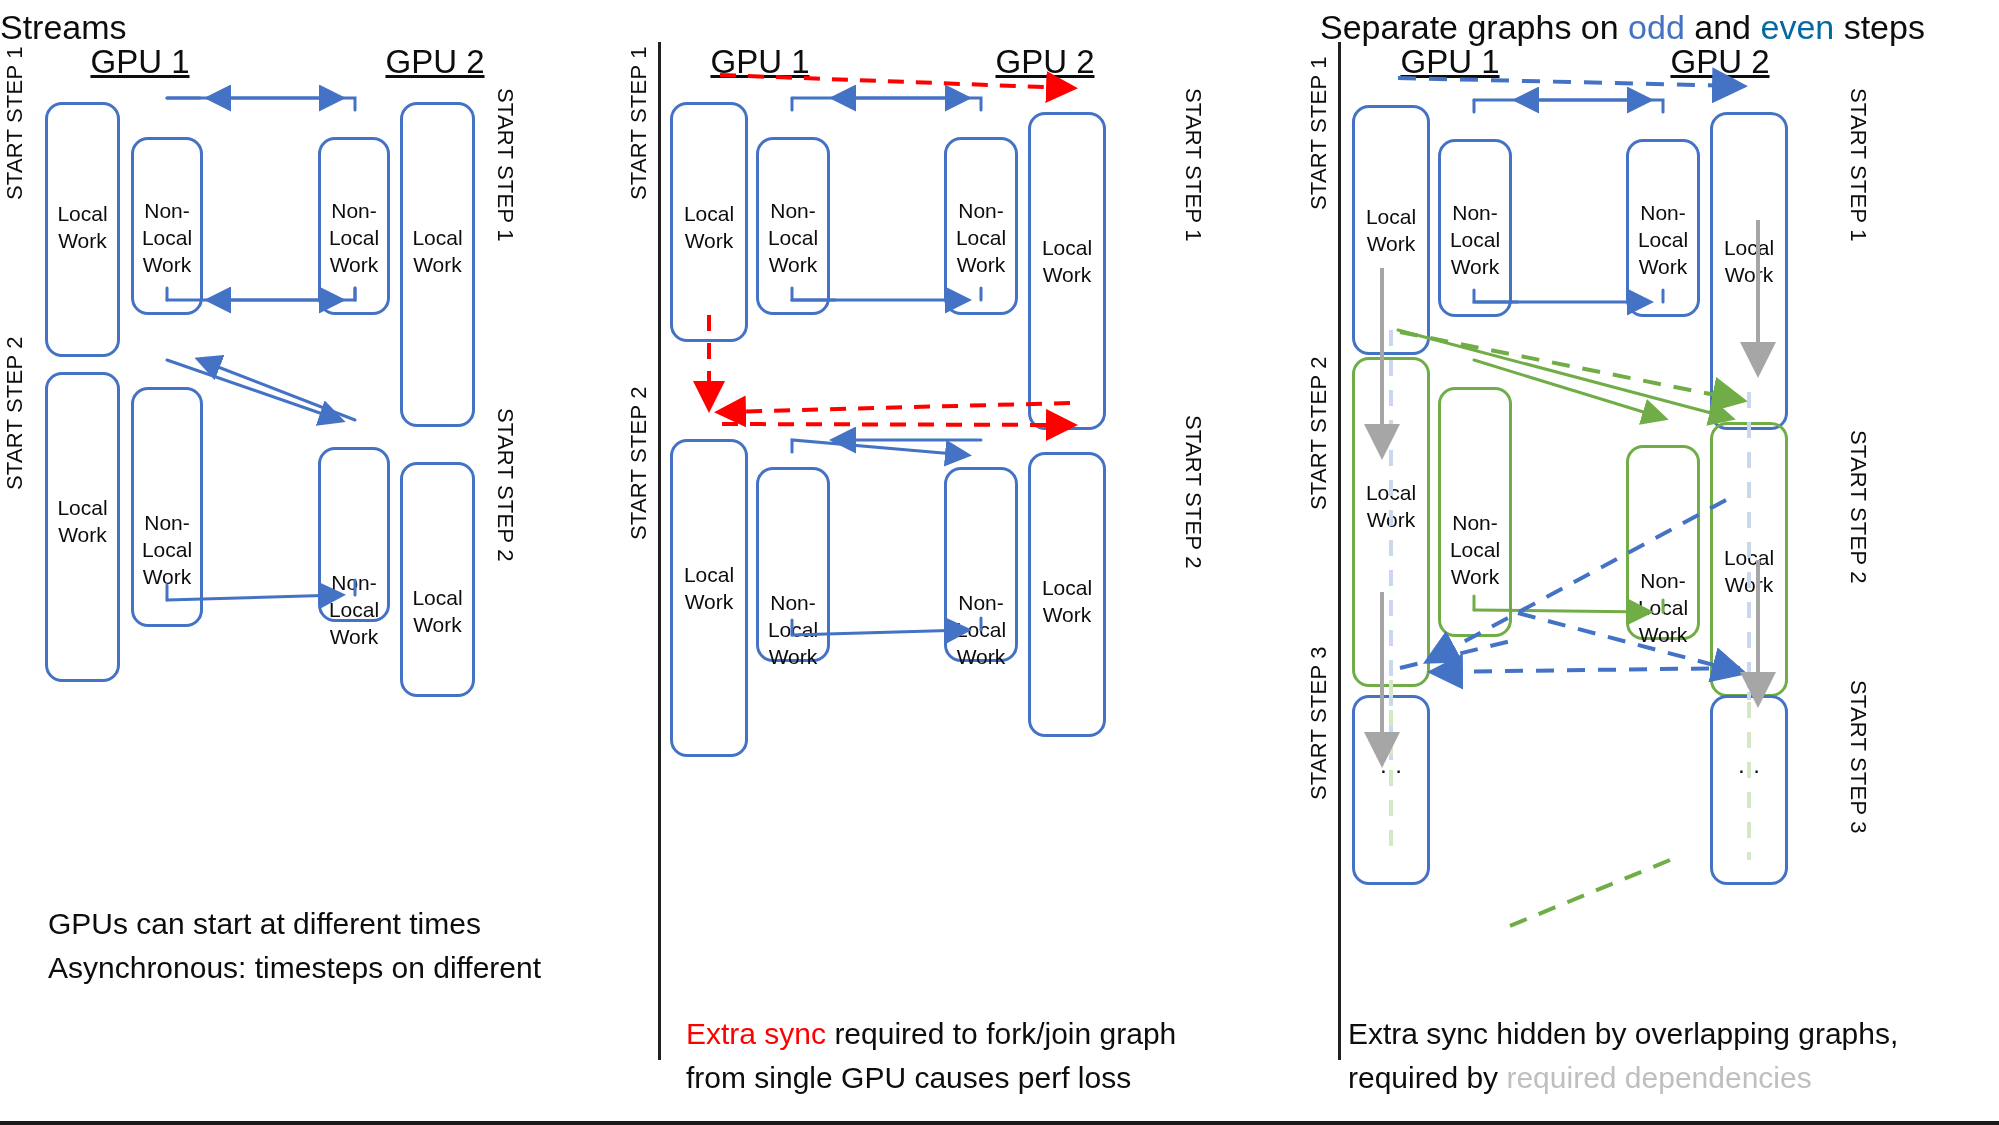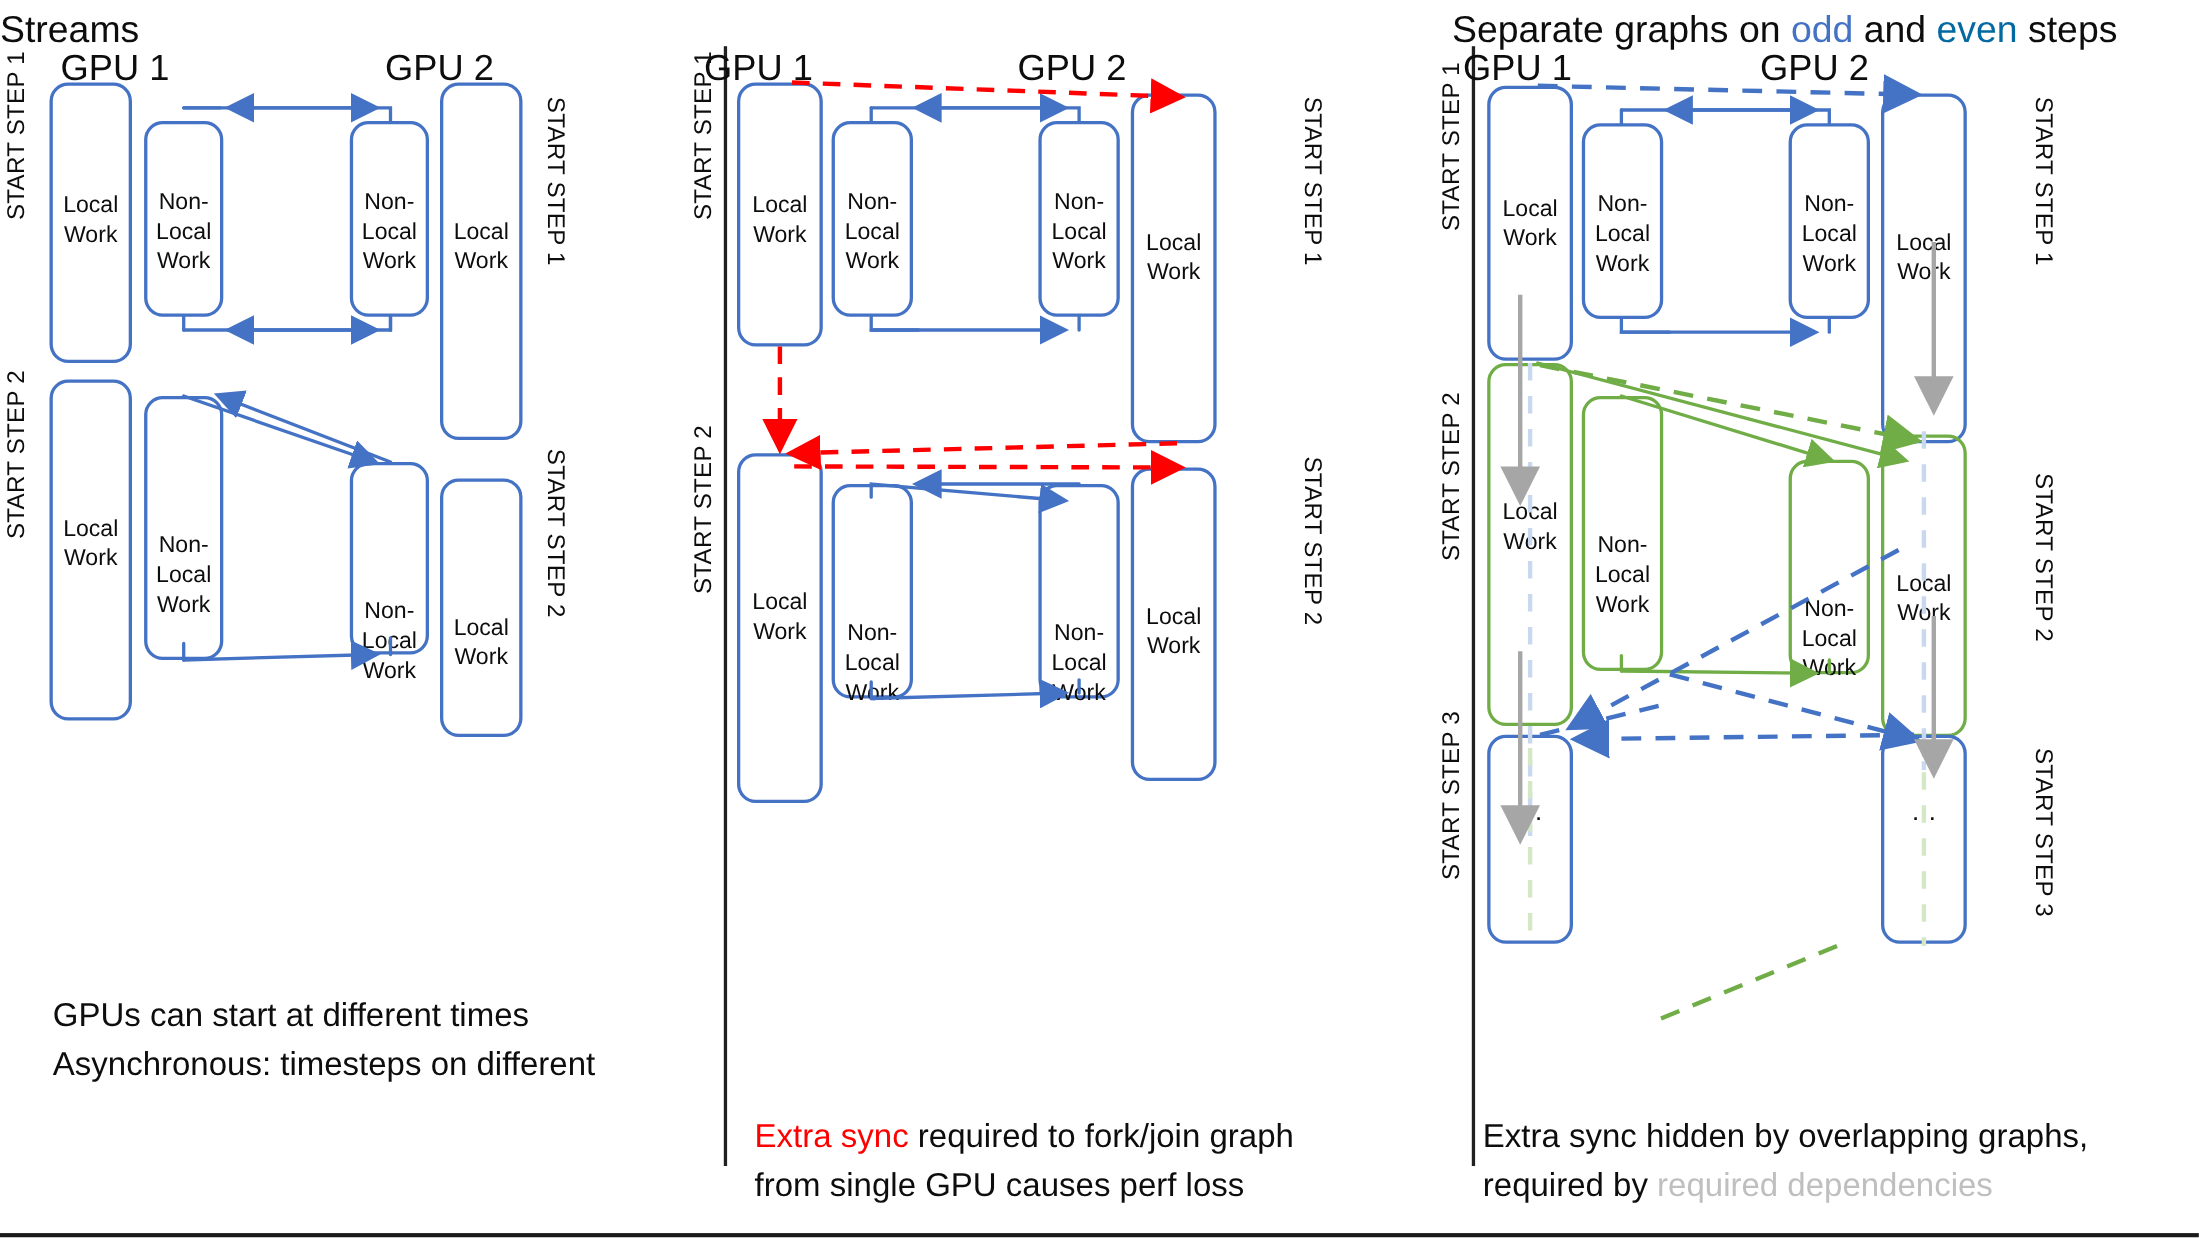--- a/index.html
+++ b/index.html
@@ -10,30 +10,30 @@
   .panel{position:absolute;top:0;height:1121px;}
   #panel-left{left:0;width:660px;}
   #panel-mid{left:660px;width:680px;}
   #panel-right{left:1340px;width:659px;}
 
   .vdivider{position:absolute;top:42px;width:3px;background:#202020;}
 
   .panel-title{position:absolute;left:0;right:0;top:8px;text-align:left;
     font-size:34px;color:#0d0d0d;white-space:nowrap;}
   .gpu-label{position:absolute;font-size:33px;color:#0d0d0d;white-space:nowrap;
-    }
+    text-align:center;text-decoration:underline;}
 
   .steplabel{position:absolute;font-size:22px;color:#0d0d0d;white-space:nowrap;
     transform-origin:0 0;letter-spacing:.2px;}
   .steplabel.down{writing-mode:vertical-rl;text-orientation:mixed;}
   .steplabel.up{writing-mode:vertical-rl;text-orientation:mixed;transform:rotate(180deg);}
 
   .box{position:absolute;box-sizing:border-box;border:3px solid #4472C4;
     border-radius:17px;background:transparent;display:flex;align-items:center;
-    justify-content:center;}
+    justify-content:center;margin-top:27px;}
   .box.green{border-color:#70AD47;}
   .box .blabel{font-size:21px;line-height:1.28;color:#0d0d0d;text-align:center;
     white-space:pre-line;pointer-events:none;}
   .box.lbl-top .blabel{position:absolute;top:96px;}
   .box.lbl-t2 .blabel{position:absolute;top:120px;}
   .box.lbl-t3 .blabel{position:absolute;top:58px;}
   .box.dots .blabel{position:absolute;top:52px;font-size:24px;}
 
   svg.ovl{position:absolute;left:0;top:0;width:100%;height:1121px;overflow:visible;
      pointer-events:none;}

